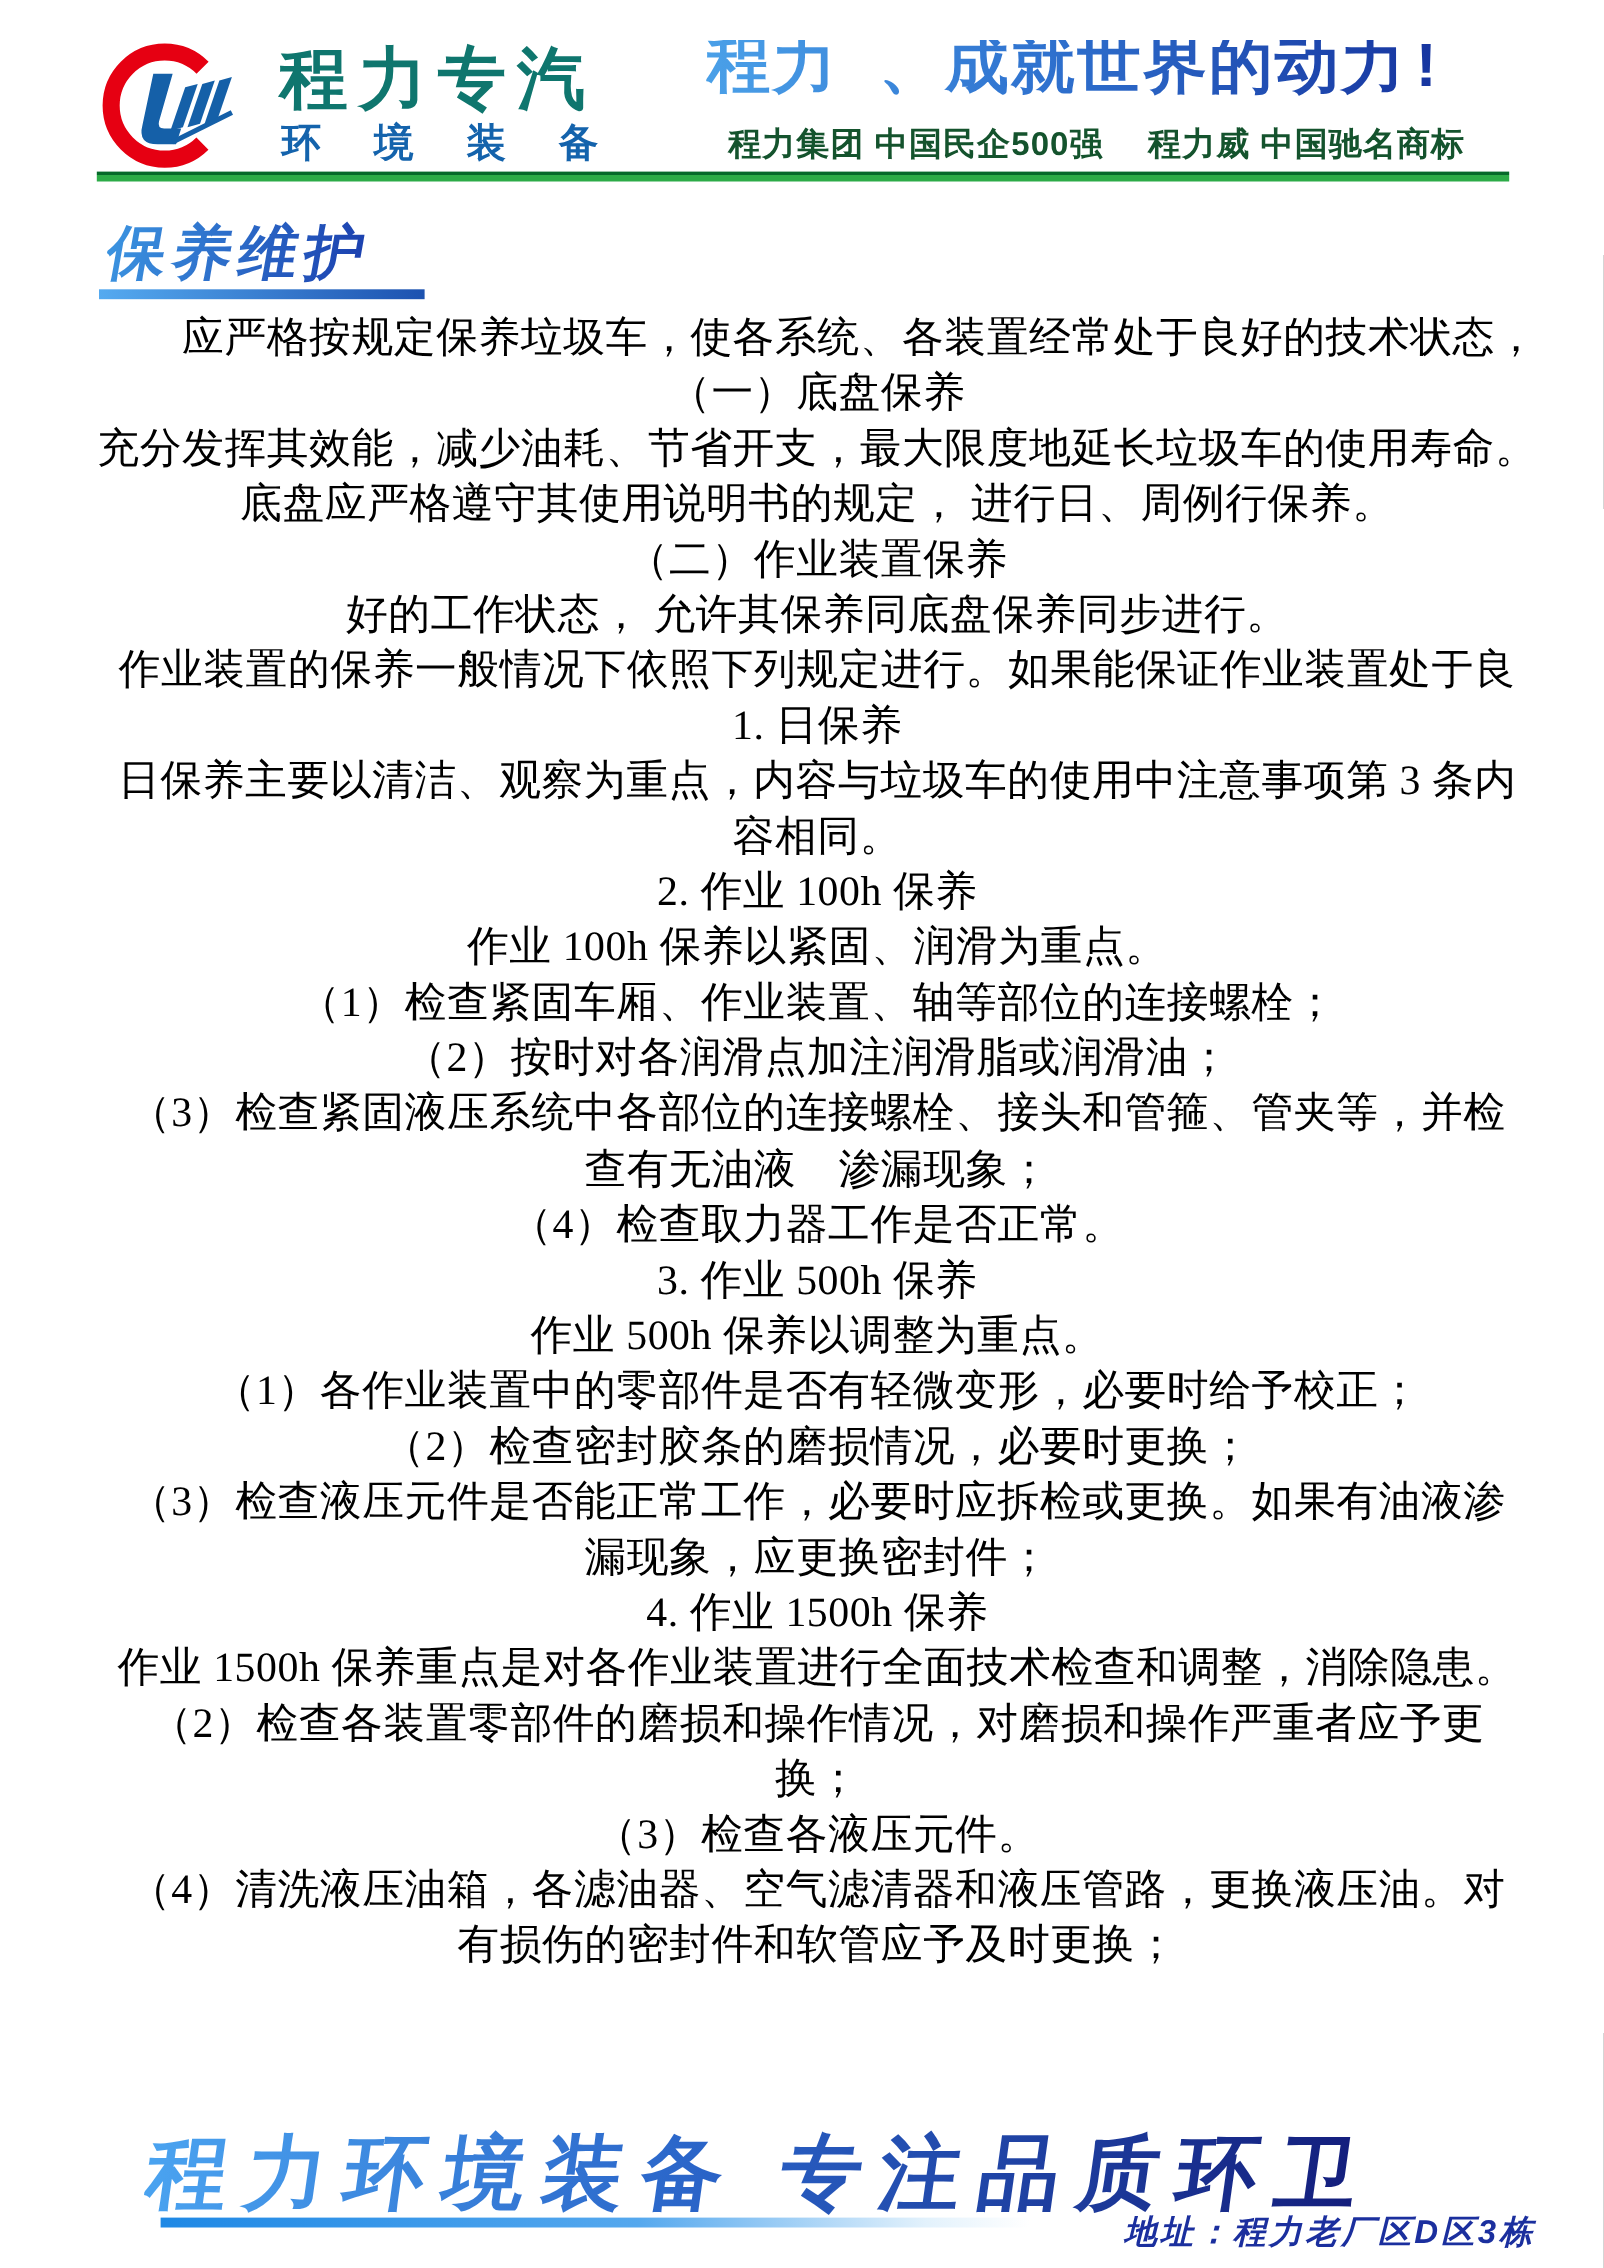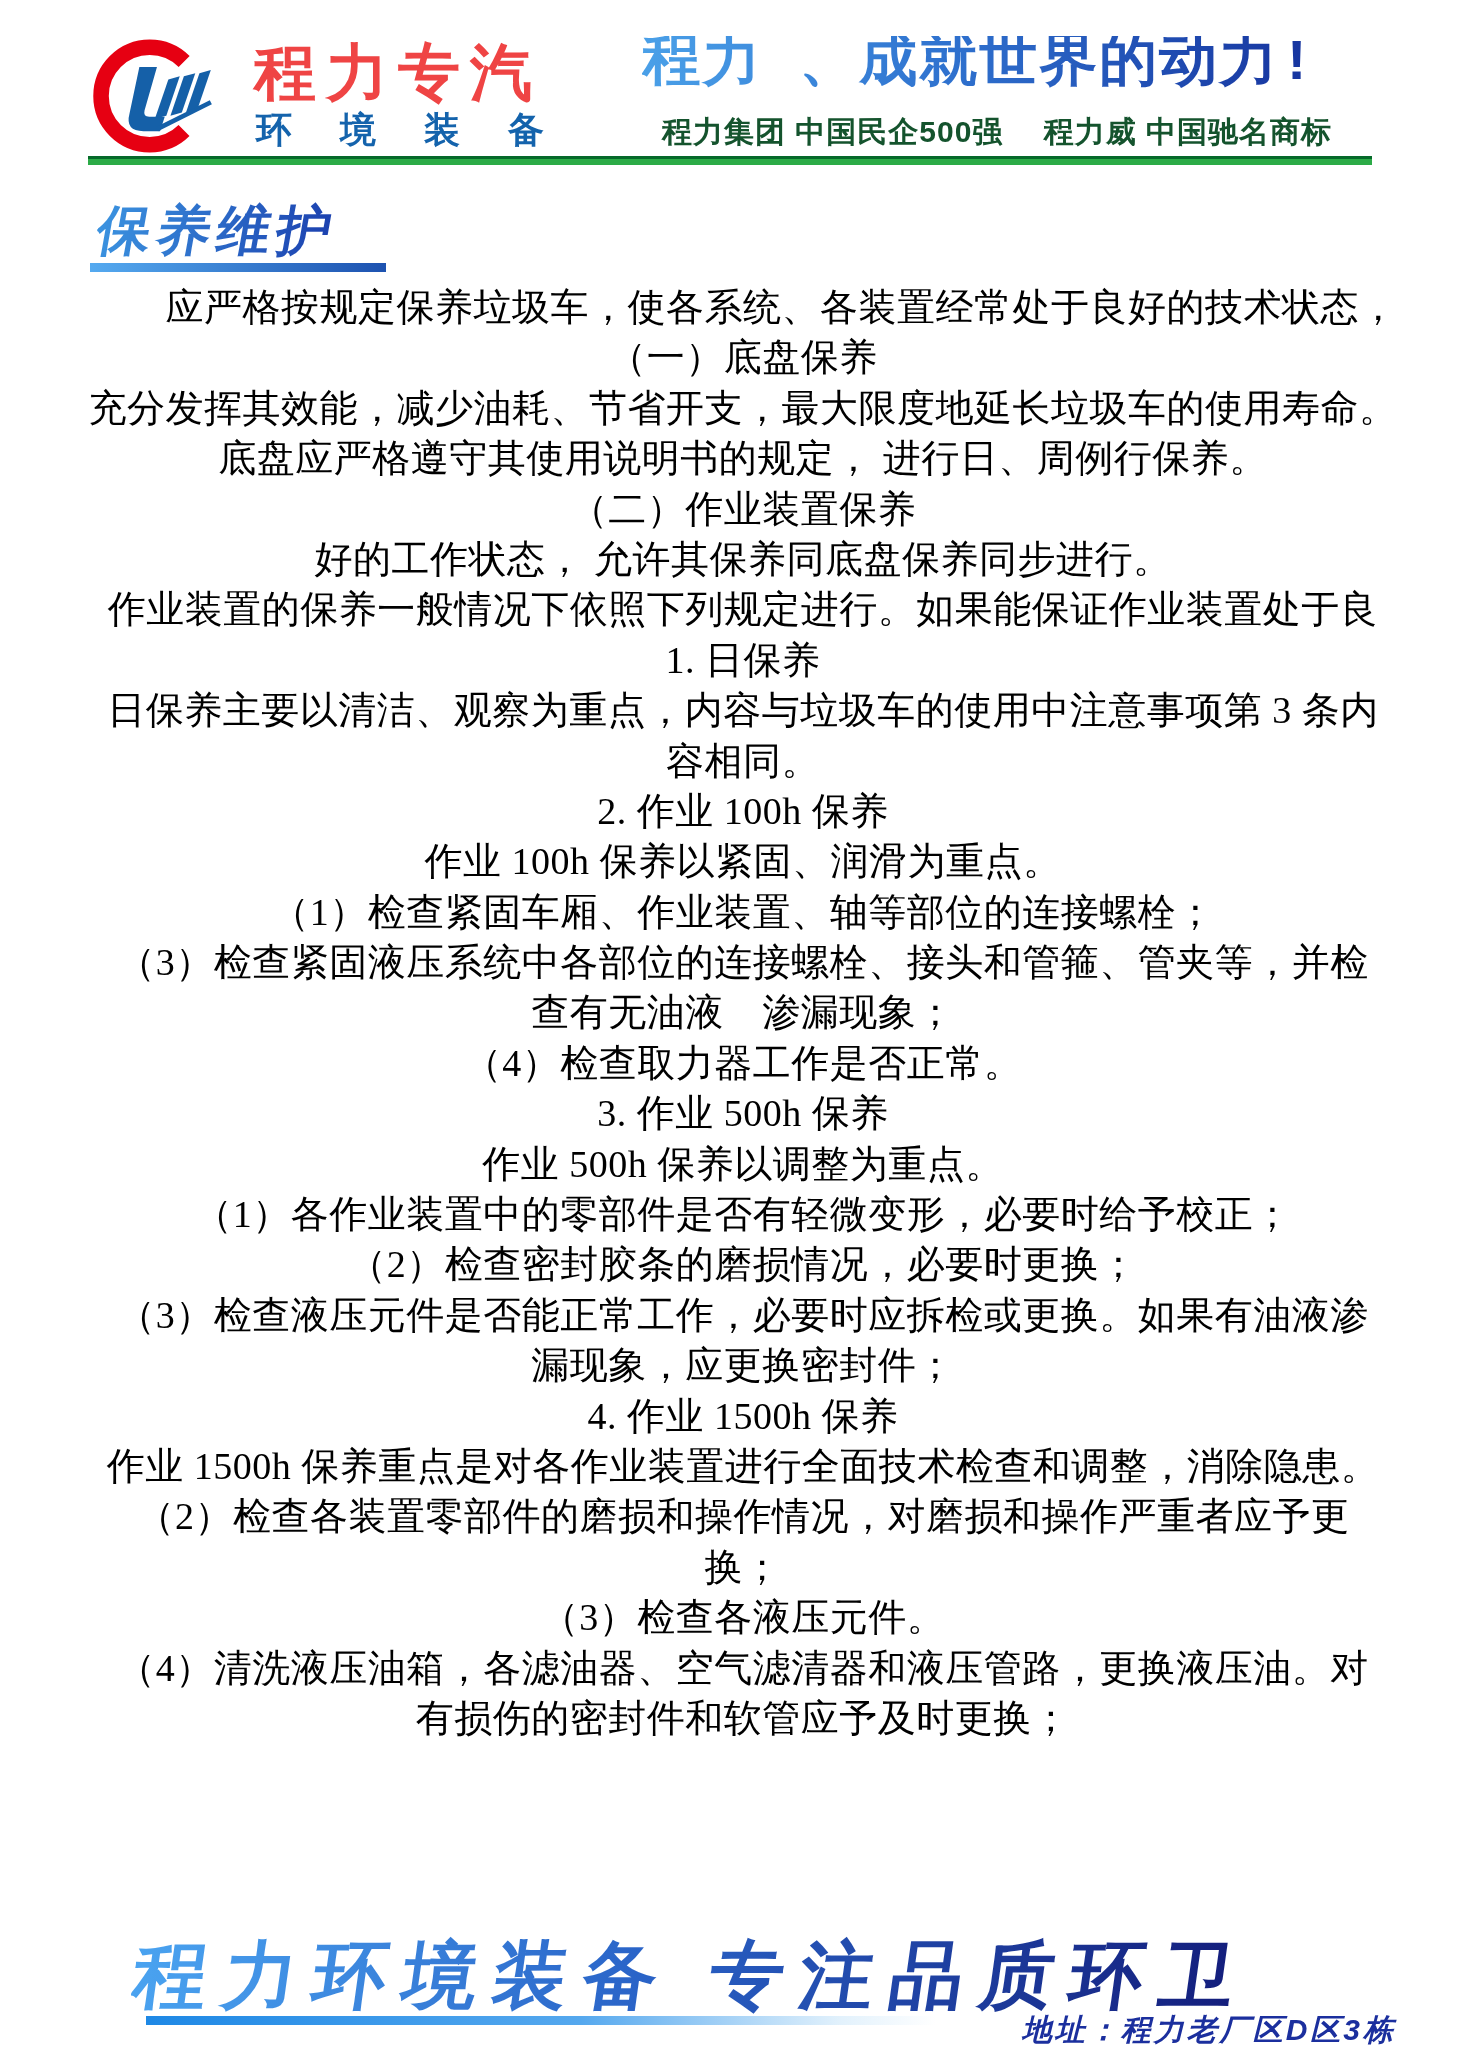--- a/index.html
+++ b/index.html
@@ -11,21 +11,21 @@
     overflow:hidden;
     font-family:"Liberation Serif","DejaVu Serif",serif;
   }
 
   
   .logo-mark{position:absolute;left:84px;top:38px;width:148px;height:116px;}
   .brand-name{
     position:absolute;left:254px;top:40px;
     font-family:"Liberation Sans","DejaVu Sans",sans-serif;
     font-weight:900;font-size:62px;line-height:66px;
-    letter-spacing:10px;color:#ef4444;white-space:nowrap;
+    letter-spacing:10px;color:#0f766e;white-space:nowrap;
   }
   .brand-sub{
     position:absolute;left:256px;top:108px;width:296px;
     font-family:"Liberation Sans","DejaVu Sans",sans-serif;
     font-weight:900;font-size:36px;line-height:44px;
     color:#1463ac;text-align:justify;text-align-last:justify;white-space:nowrap;
     letter-spacing:48px;
   }
   .slogan{
     position:absolute;right:142px;top:36px;
@@ -134,20 +134,21 @@
       <div class="line">底盘应严格遵守其使用说明书的规定， 进行日、周例行保养。</div>
       <div class="line">（二）作业装置保养</div>
       <div class="line">好的工作状态， 允许其保养同底盘保养同步进行。</div>
       <div class="line">作业装置的保养一般情况下依照下列规定进行。如果能保证作业装置处于良</div>
       <div class="line">1. 日保养</div>
       <div class="line">日保养主要以清洁、观察为重点，内容与垃圾车的使用中注意事项第 3 条内</div>
       <div class="line">容相同。</div>
       <div class="line">2. 作业 100h 保养</div>
       <div class="line">作业 100h 保养以紧固、润滑为重点。</div>
       <div class="line">（1）检查紧固车厢、作业装置、轴等部位的连接螺栓；</div>
+      <div class="line">（2）按时对各润滑点加注润滑脂或润滑油；</div>
       <div class="line">（3）检查紧固液压系统中各部位的连接螺栓、接头和管箍、管夹等，并检</div>
       <div class="line">查有无油液　渗漏现象；</div>
       <div class="line">（4）检查取力器工作是否正常。</div>
       <div class="line">3. 作业 500h 保养</div>
       <div class="line">作业 500h 保养以调整为重点。</div>
       <div class="line">（1）各作业装置中的零部件是否有轻微变形，必要时给予校正；</div>
       <div class="line">（2）检查密封胶条的磨损情况，必要时更换；</div>
       <div class="line">（3）检查液压元件是否能正常工作，必要时应拆检或更换。如果有油液渗</div>
       <div class="line">漏现象，应更换密封件；</div>
       <div class="line">4. 作业 1500h 保养</div>

